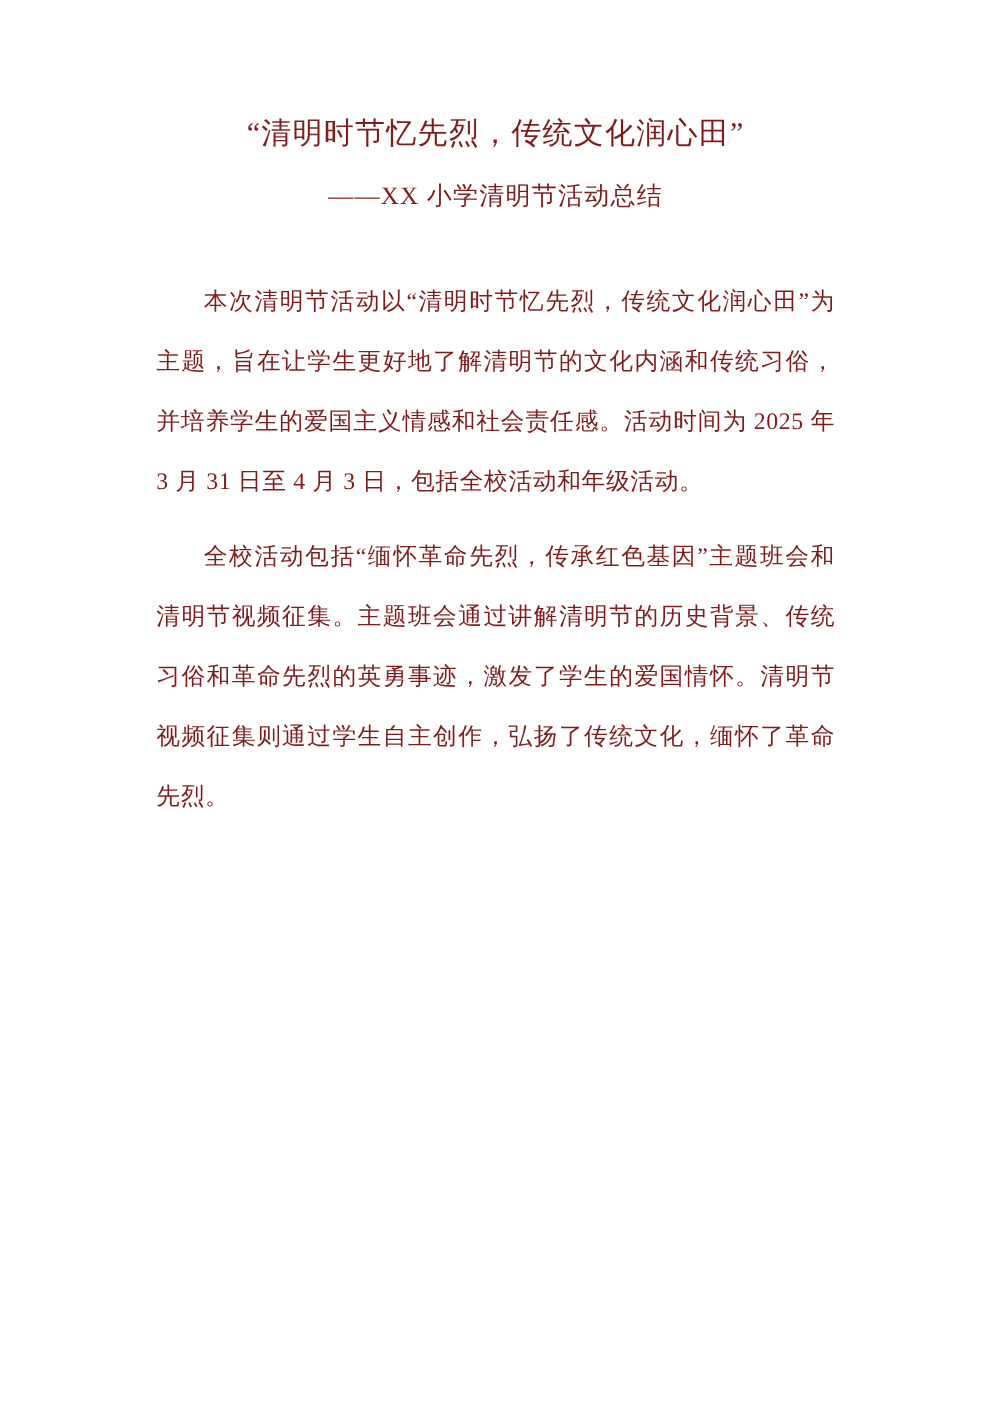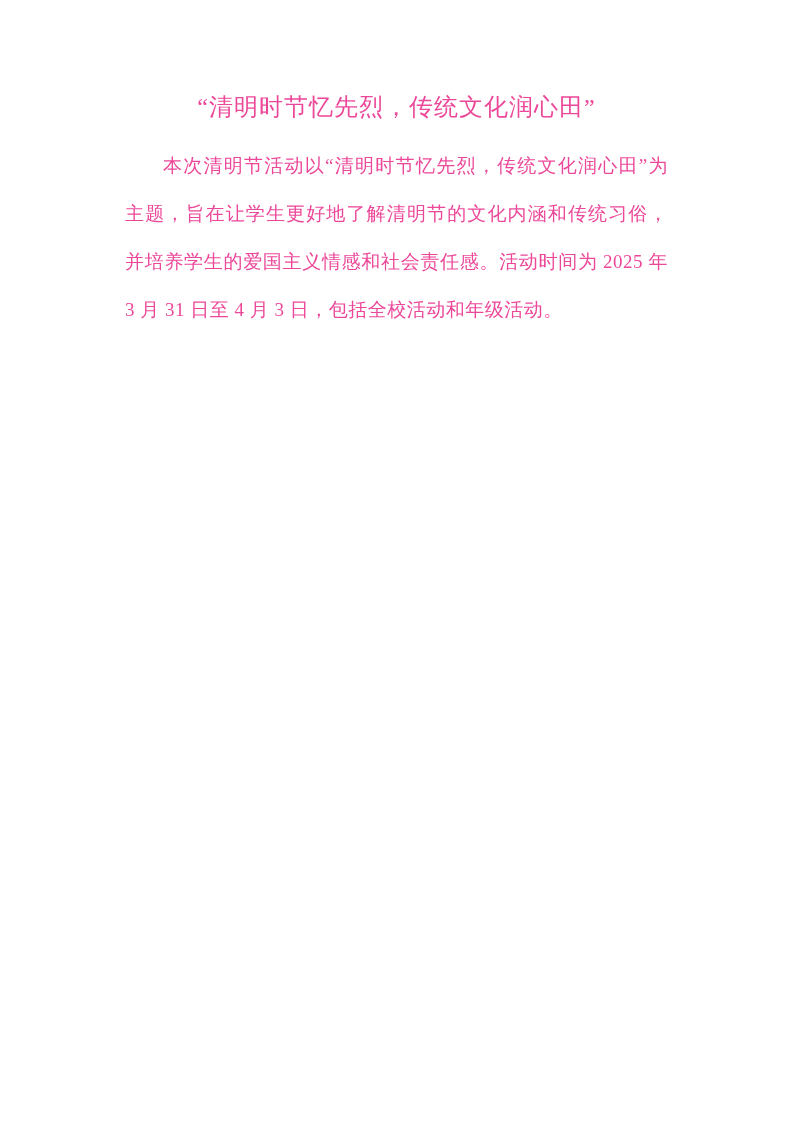--- a/index.html
+++ b/index.html
@@ -9,21 +9,21 @@
   }
   .page {
     position: relative;
     box-sizing: border-box;
     width: 793px;
     height: 1122px;
     margin: 0 auto;
     background: #ffffff;
     padding: 90px 113px 0 113px;
     font-family: "Liberation Serif", "DejaVu Serif", serif;
-    color: #ec4899;
+    color: #7f1d1d;
     overflow: hidden;
   }
   .title {
     margin: 0 0 18px 0;
     font-size: 24px;
     font-weight: 400;
     line-height: 34px;
     text-align: center;
     letter-spacing: 1px;
     white-space: nowrap;
@@ -48,17 +48,19 @@
     text-indent: 2em;
     letter-spacing: 0.5px;
     word-break: break-all;
   }
 </style>
 </head>
 <body>
 
 <div class="page">
   <h1 class="title">“清明时节忆先烈，传统文化润心田”</h1>
+  <h2 class="subtitle">——XX 小学清明节活动总结</h2>
 
   <div class="doc-body">
     <p class="para">本次清明节活动以“清明时节忆先烈，传统文化润心田”为主题，旨在让学生更好地了解清明节的文化内涵和传统习俗，并培养学生的爱国主义情感和社会责任感。活动时间为 2025 年 3 月 31 日至 4 月 3 日，包括全校活动和年级活动。</p>
+    <p class="para">全校活动包括“缅怀革命先烈，传承红色基因”主题班会和清明节视频征集。主题班会通过讲解清明节的历史背景、传统习俗和革命先烈的英勇事迹，激发了学生的爱国情怀。清明节视频征集则通过学生自主创作，弘扬了传统文化，缅怀了革命先烈。</p>
   </div>
 </div>
 
 </body></html>

